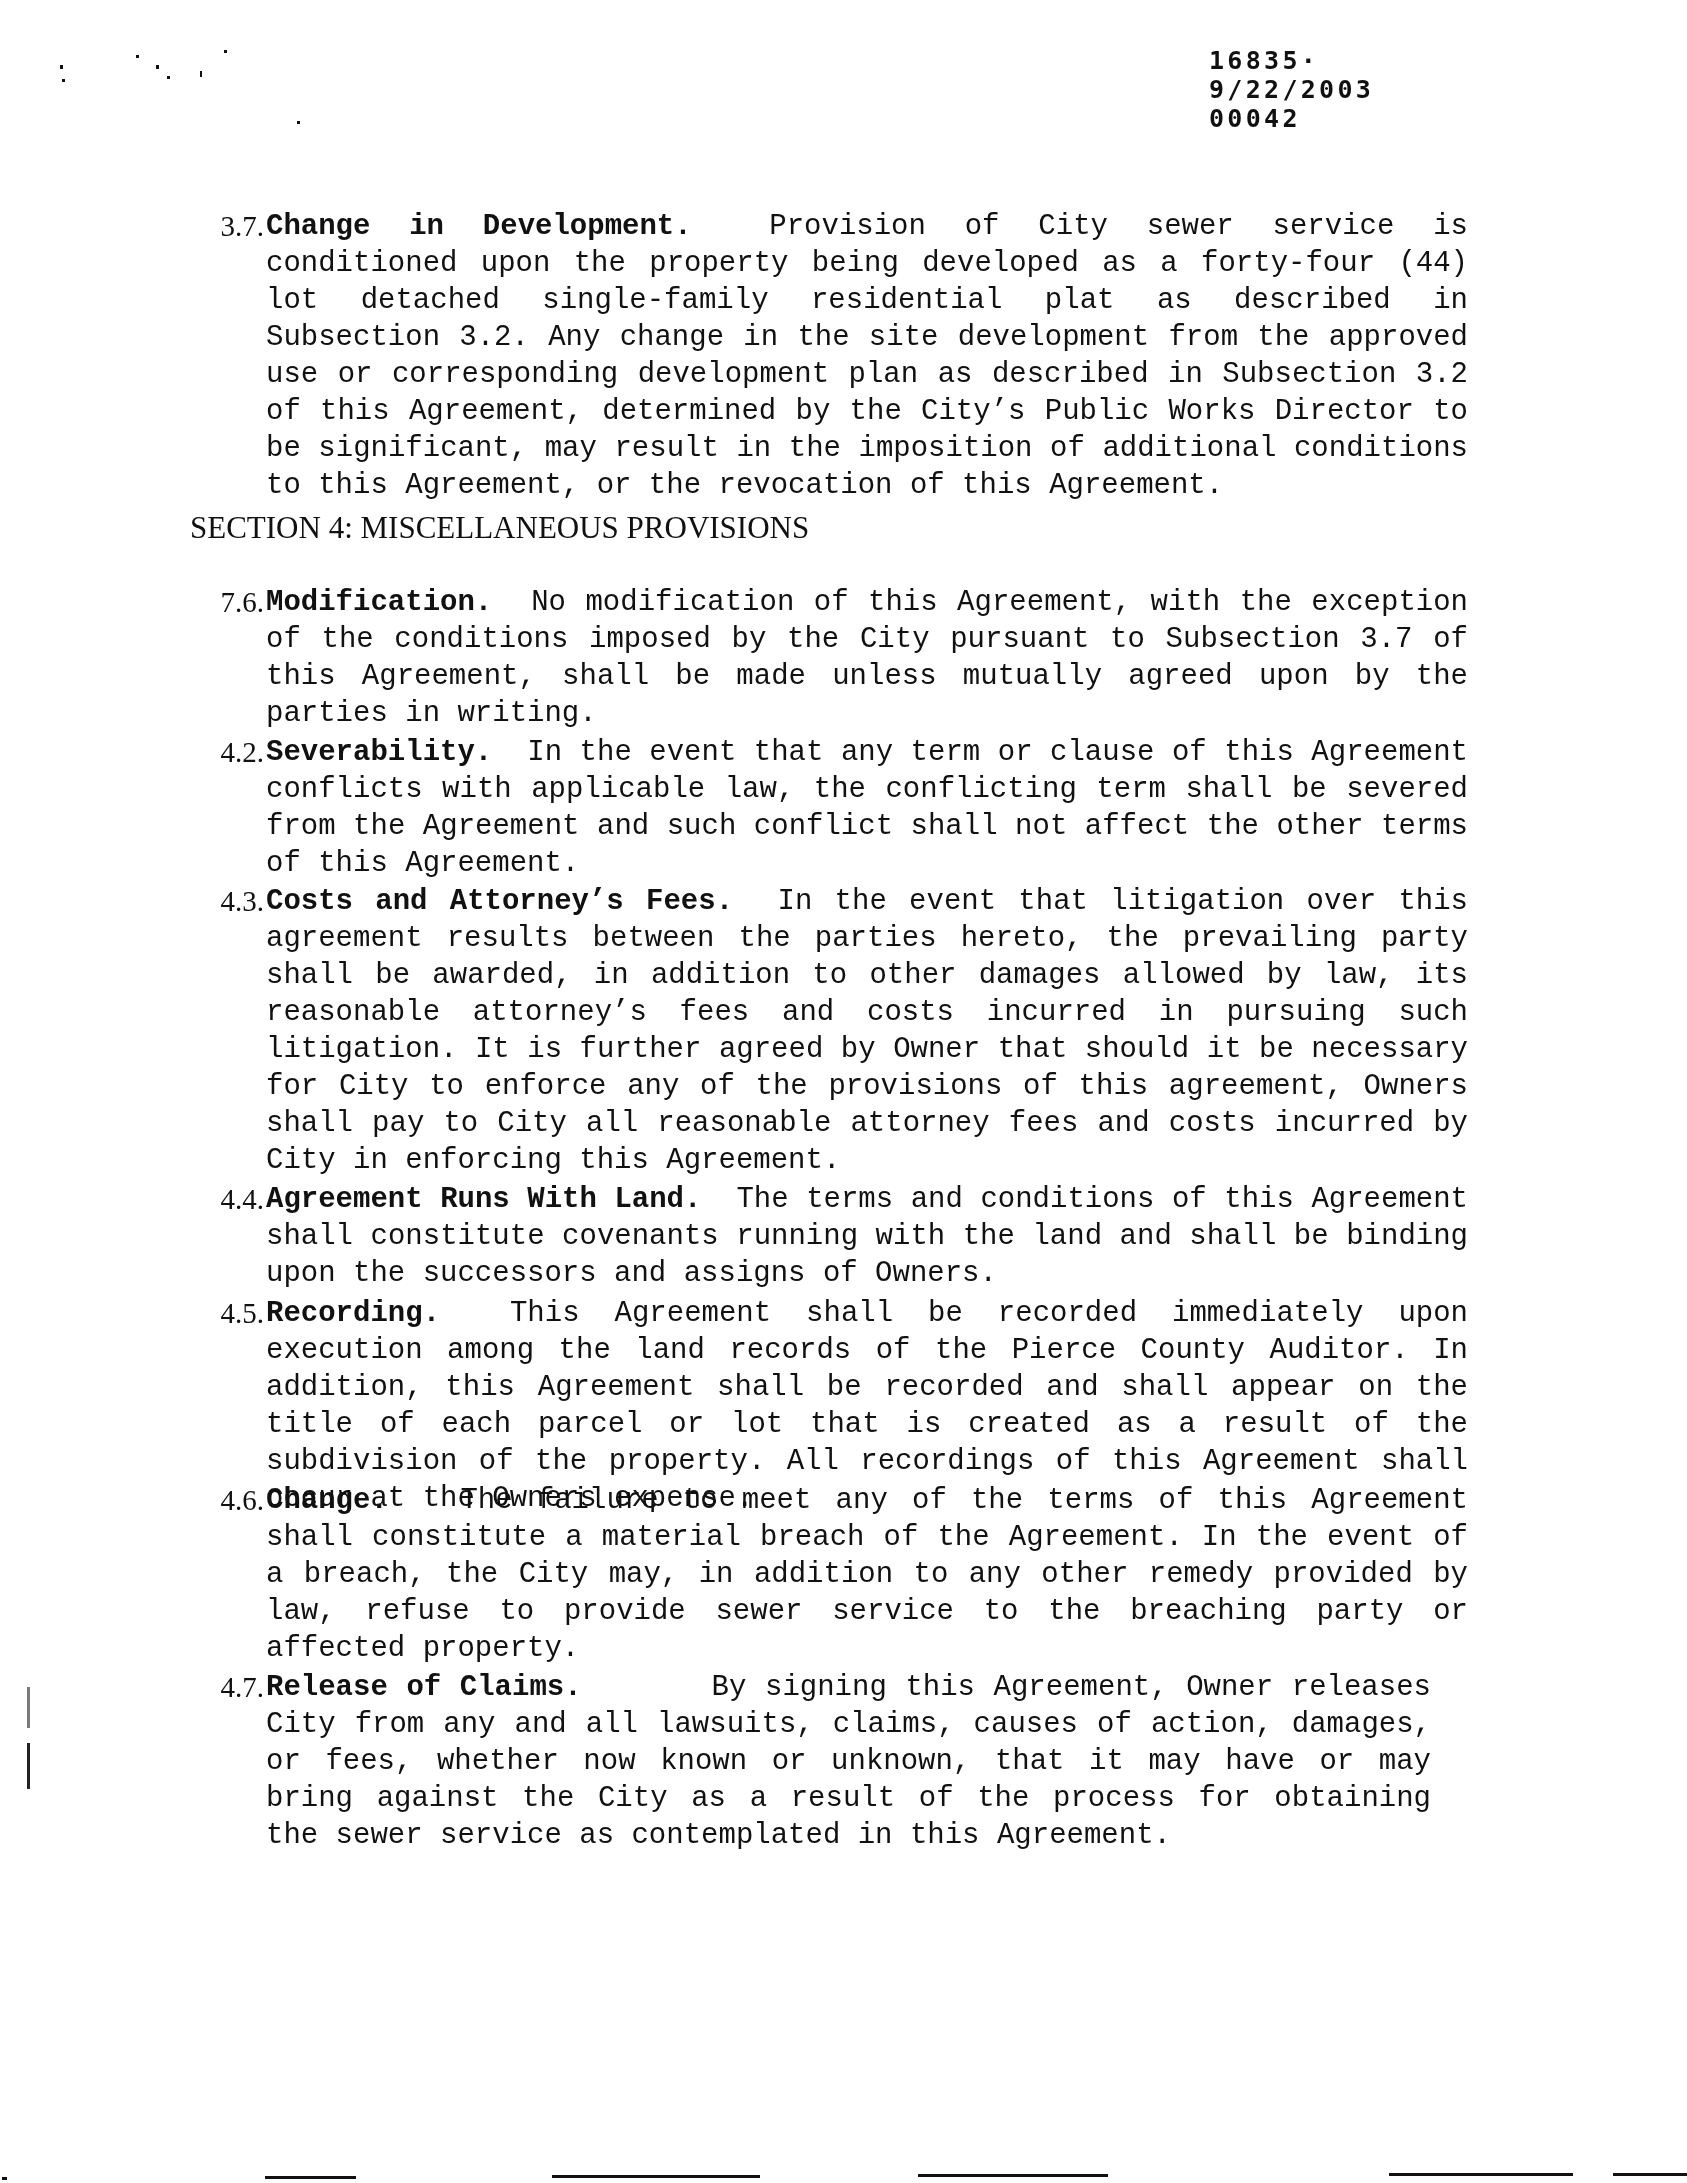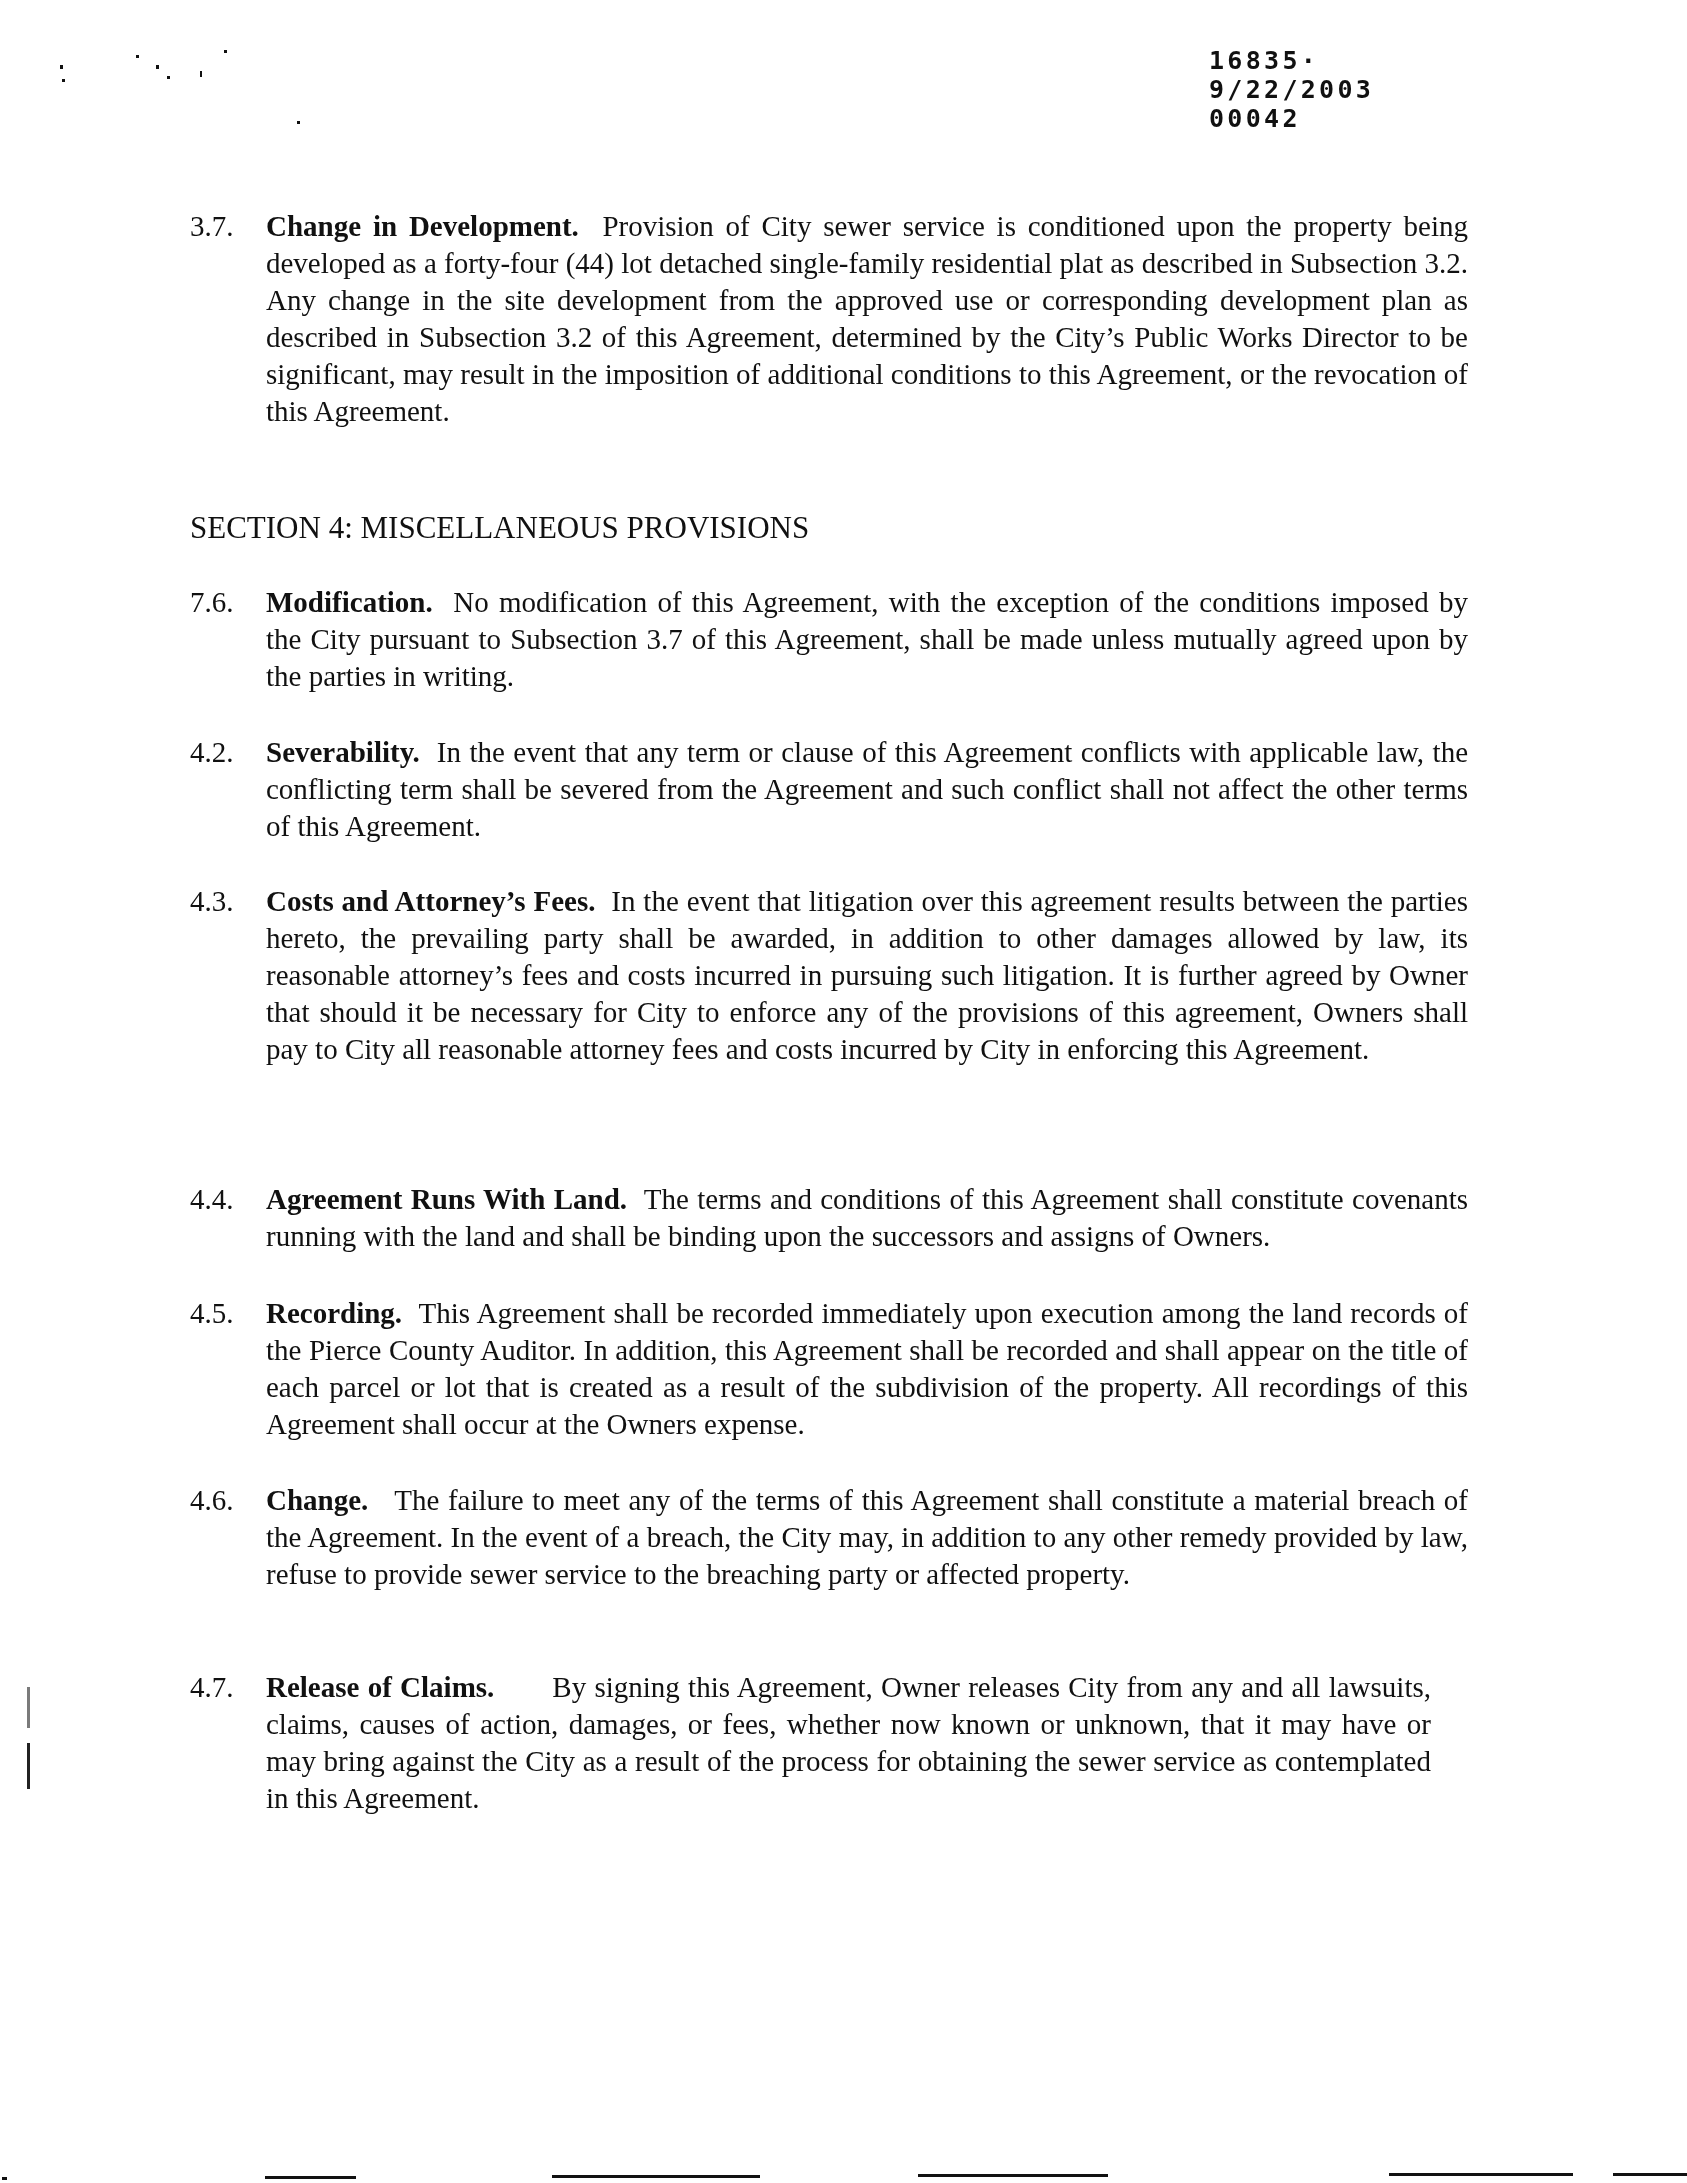--- a/index.html
+++ b/index.html
@@ -9,22 +9,22 @@
       position: absolute; left: 1209px; top: 46px;
       font-family: "DejaVu Sans Mono", monospace; font-weight: bold;
       font-size: 25px; letter-spacing: 3.3px; color: #111;
     }
     .body-text {
       position: absolute; left: 190px; width: 1278px;
       font-family: "Liberation Serif", serif; font-size: 29px; line-height: 37px;
       color: #111;
     }
     .para { position: absolute; left: 0; width: 1278px; }
-    .num { position: absolute; left: 0; top: 0; width: 74px; }
-    .ptext { margin-left: 76px; text-align: justify; text-align-last: left; }
+    .num { position: absolute; left: 0; top: 0; width: 74px; text-align: right; }
+    .ptext { margin-left: 76px; text-align: justify; text-align-last: left; font-family: Liberation Mono, monospace; }
     .ptitle { font-weight: bold; }
     .heading {
       position: absolute; left: 0; font-weight: normal; font-size: 31px;
     }
     .speck { position: absolute; background: #111; }
     .hline { position: absolute; height: 2.5px; background: #111; }
     .vline { position: absolute; width: 2.5px; background: #222; }
   </style>
 </head>
 <body>

